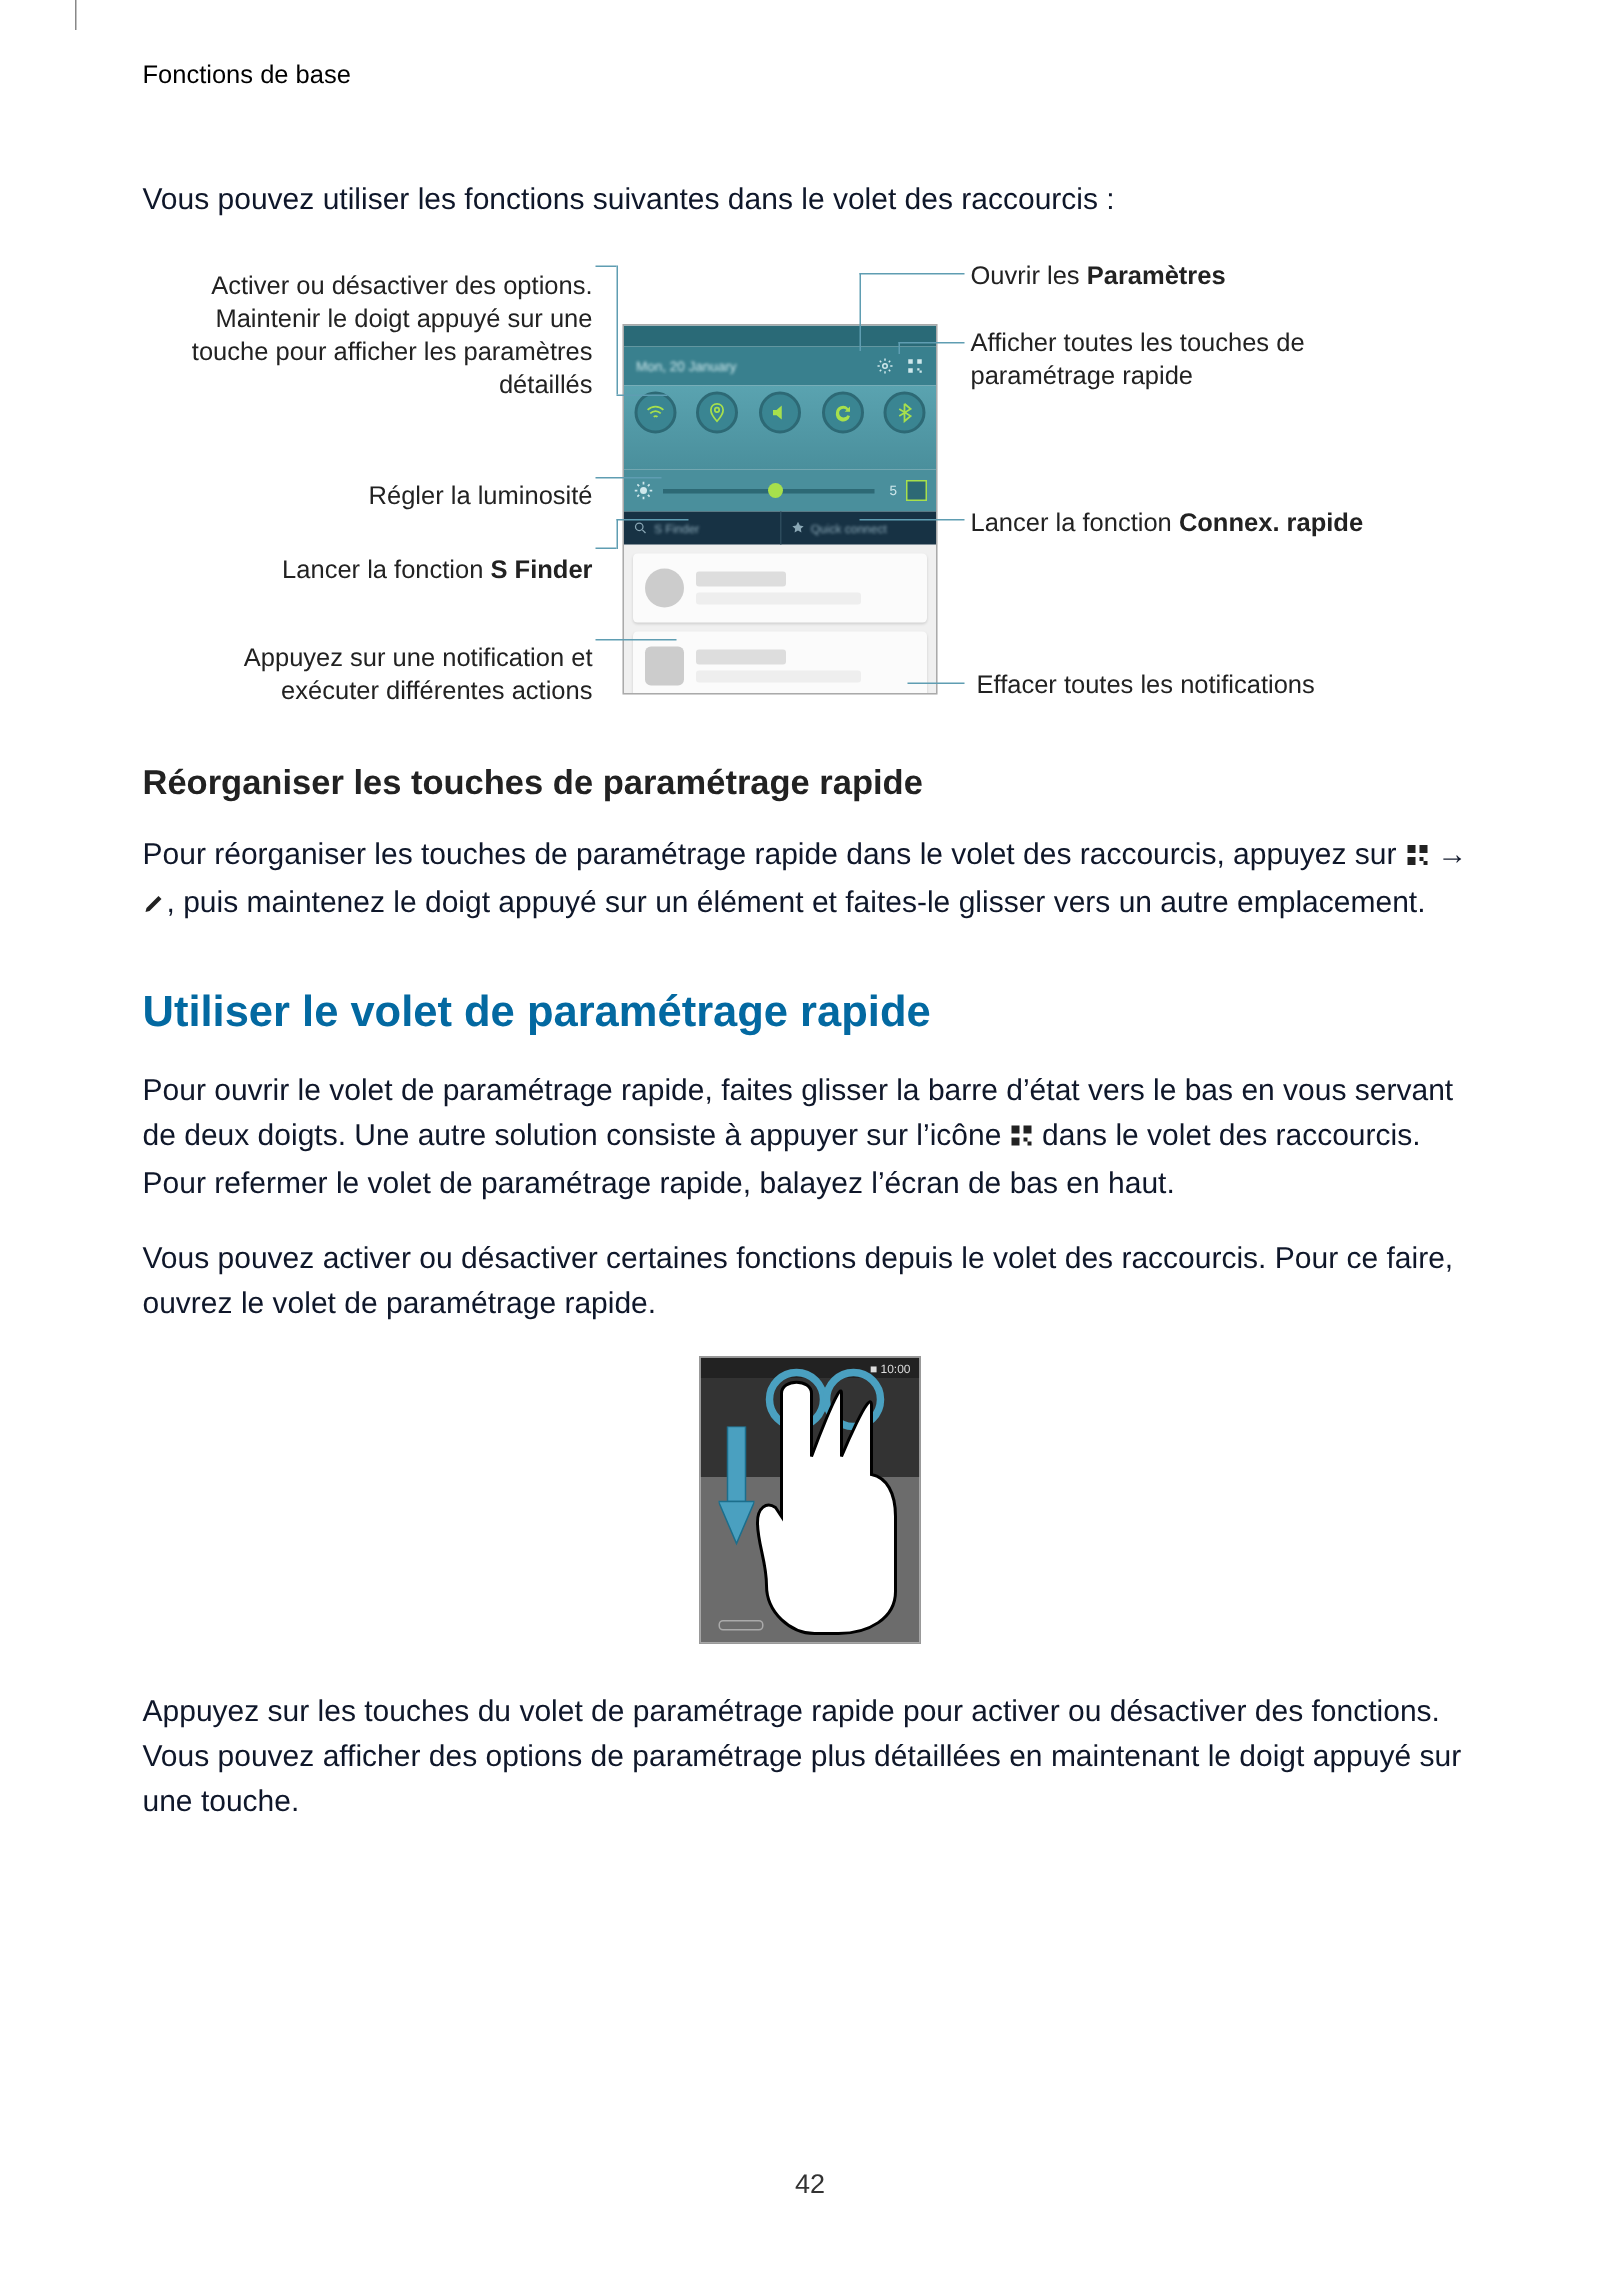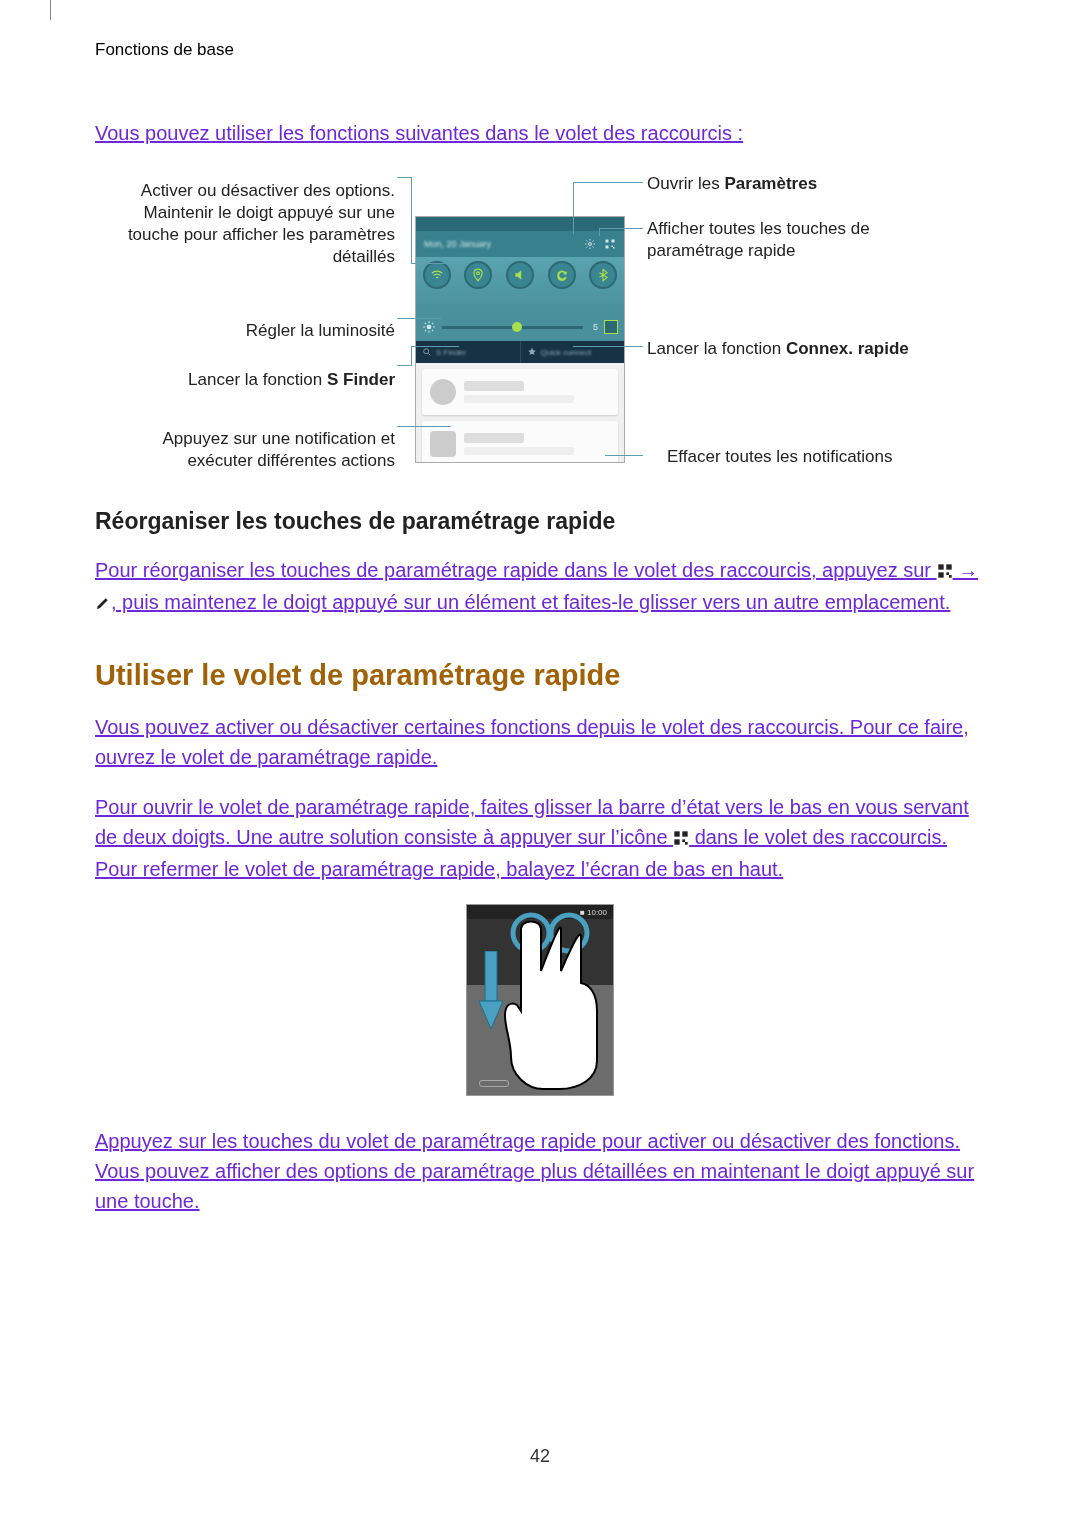--- a/index.html
+++ b/index.html
@@ -26,34 +26,33 @@
   }
   .header {
     font-size: 17px;
     color: #000000;
     margin-top: 0;
     margin-bottom: 58px;
   }
   .body-text {
     font-size: 20px;
     line-height: 1.5;
-    color: #6d28d9;
-    text-decoration: underline;
+    color: #0f172a;
   }
   .section-heading-bold {
     font-size: 23px;
     font-weight: bold;
     color: #222;
     margin-top: 23px;
     margin-bottom: 12px;
   }
   .section-heading-color {
     font-size: 29px;
     font-weight: bold;
-    color: #a16207;
+    color: #0369a1;
     margin-top: 40px;
     margin-bottom: 12px;
   }
   .page-number {
     position: absolute;
     bottom: 60px;
     left: 0;
     width: 1080px;
     text-align: center;
     font-size: 18px;
@@ -331,48 +330,48 @@
 
     <div class="callout" style="left:552px; top:50px; width:260px;">Afficher toutes les touches de paramétrage rapide</div>
     <div class="leader v" style="left:504px; top:60px; height:8px;"></div>
     <div class="leader" style="left:504px; top:60px; width:44px;"></div>
 
     <div class="callout" style="left:552px; top:170px;">
       <span>Lancer la fonction </span><b>Connex. rapide</b>
     </div>
     <div class="leader" style="left:478px; top:178px; width:70px;"></div>
 
-    <div class="callout" style="left:572px; top:278px;">Effacer toutes les notifications</div>
+    <div class="callout" style="left:556px; top:278px;">Effacer toutes les notifications</div>
     <div class="leader" style="left:510px; top:287px; width:38px;"></div>
   </div>
 
   <div class="section-heading-bold">Réorganiser les touches de paramétrage rapide</div>
   <p class="body-text">
     <span>Pour réorganiser les touches de paramétrage rapide dans le volet des raccourcis, appuyez sur </span><span class="inline-icon"><svg width="16" height="16" viewBox="0 0 24 24">
           <rect x="2" y="2" width="8" height="8" fill="#222"></rect>
           <rect x="14" y="2" width="8" height="8" fill="#222"></rect>
           <rect x="2" y="14" width="8" height="8" fill="#222"></rect>
           <rect x="14" y="14" width="4" height="4" fill="#222"></rect>
           <rect x="18" y="18" width="4" height="4" fill="#222"></rect>
         </svg></span><span> → </span><span class="inline-icon"><svg width="16" height="16" viewBox="0 0 24 24">
           <path d="M3 21l4-1 12-12-3-3L4 17l-1 4z" fill="#222"></path>
         </svg></span><span>, puis maintenez le doigt appuyé sur un élément et faites-le glisser vers un autre emplacement.</span>
   </p>
 
   <div class="section-heading-color">Utiliser le volet de paramétrage rapide</div>
-  <p class="body-text">Vous pouvez activer ou désactiver certaines fonctions depuis le volet des raccourcis. Pour ce faire, ouvrez le volet de paramétrage rapide.</p>
   <p class="body-text">
     <span>Pour ouvrir le volet de paramétrage rapide, faites glisser la barre d’état vers le bas en vous servant de deux doigts. Une autre solution consiste à appuyer sur l’icône </span><span class="inline-icon"><svg width="16" height="16" viewBox="0 0 24 24">
           <rect x="2" y="2" width="8" height="8" fill="#222"></rect>
           <rect x="14" y="2" width="8" height="8" fill="#222"></rect>
           <rect x="2" y="14" width="8" height="8" fill="#222"></rect>
           <rect x="14" y="14" width="4" height="4" fill="#222"></rect>
           <rect x="18" y="18" width="4" height="4" fill="#222"></rect>
         </svg></span><span> dans le volet des raccourcis. Pour refermer le volet de paramétrage rapide, balayez l’écran de bas en haut.</span>
   </p>
+  <p class="body-text">Vous pouvez activer ou désactiver certaines fonctions depuis le volet des raccourcis. Pour ce faire, ouvrez le volet de paramétrage rapide.</p>
 
   <div class="figure2">
     <span class="status-dot">■ 10:00</span>
     <svg class="arrow" width="24" height="80" viewBox="0 0 24 80">
       <rect x="6" y="0" width="12" height="50" fill="#4aa0c0" stroke="#1c6e8c"></rect>
       <path d="M0 50 L24 50 L12 78 Z" fill="#4aa0c0" stroke="#1c6e8c"></path>
     </svg>
     <svg class="fingers" width="110" height="180" viewBox="0 0 110 180">
       <ellipse cx="34" cy="22" rx="18" ry="18" fill="none" stroke="#4aa0c0" stroke-width="5"></ellipse>
       <ellipse cx="72" cy="22" rx="18" ry="18" fill="none" stroke="#4aa0c0" stroke-width="5"></ellipse>

